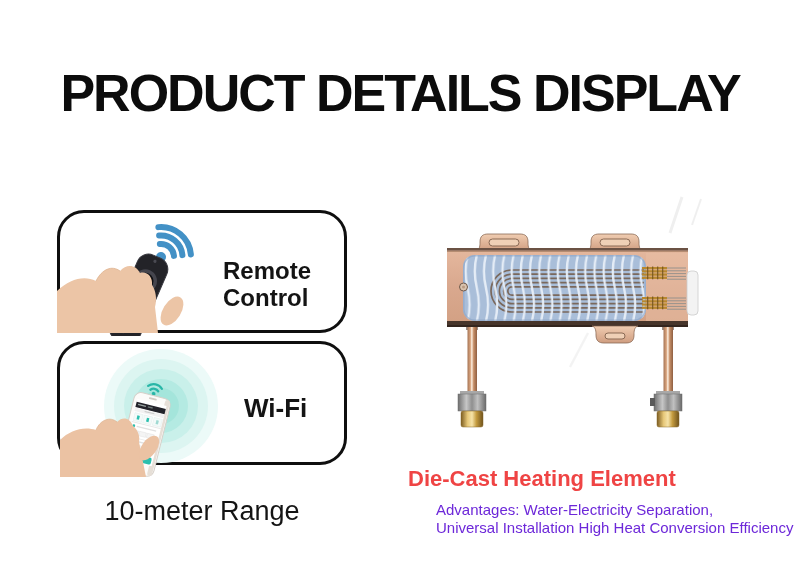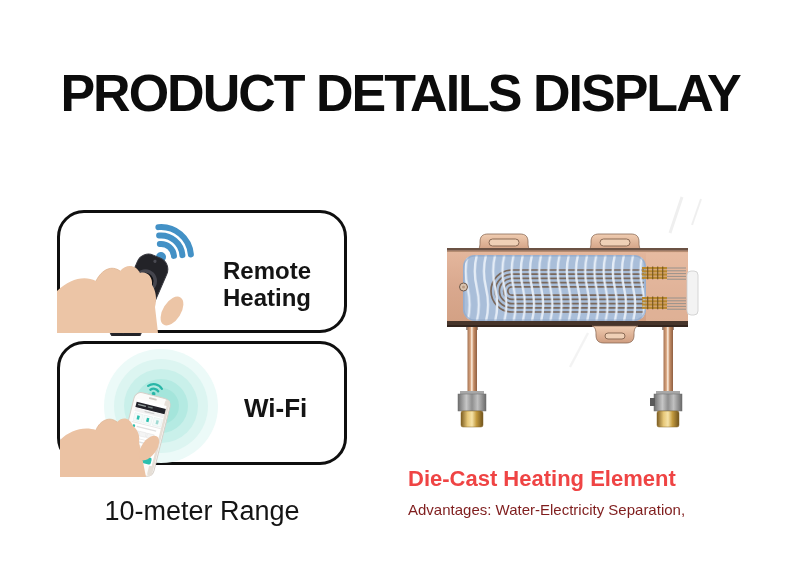--- a/index.html
+++ b/index.html
@@ -23,21 +23,21 @@
   }
   .label-remote{left:163px;top:45px;font-size:24px;width:110px;}
   .label-wifi{left:184px;top:50px;font-size:26px;}
   .range-label{
     position:absolute;left:57px;top:496px;width:290px;text-align:center;
     font-size:27px;font-weight:normal;color:#141414;white-space:nowrap;
   }
   .heater-illustration{position:absolute;left:420px;top:195px;}
   .product-info{position:absolute;left:408px;top:466px;width:380px;}
   .product-heading{font-size:22px;font-weight:bold;color:#ef4444;margin:0 0 9px 0;white-space:nowrap;}
-  .product-adv{font-size:15px;color:#7f1d1d;line-height:18px;white-space:nowrap;}
+  .product-adv{font-size:15px;color:#6d28d9;line-height:18px;white-space:nowrap;margin-left:28px;}
 </style>
 </head>
 <body>
 
 <div class="page-title">PRODUCT DETAILS DISPLAY</div>
 
 <div class="feature-card card-remote">
   <svg class="card-illustration" width="296" height="126" viewBox="-3 -3 296 126">
 
     <g transform="translate(101,44) rotate(40)" stroke="#4391c6" stroke-width="6" fill="none" stroke-linecap="round">
@@ -63,21 +63,21 @@
       <circle cx="-1" cy="28" r="2.2" fill="#3c3c43"></circle>
       <circle cx="-1" cy="37" r="1.8" fill="#35353b"></circle>
     </g>
 
     <g>
       <path d="M-3,78 C10,66 24,62 36,68 C42,56 52,52 60,58 C67,50 76,52 80,60 C87,58 93,64 92,72 C96,78 97,86 95,94 L98,120 L-3,120 Z" fill="#ecc5a6"></path>
       <ellipse cx="112" cy="98" rx="9" ry="16" transform="rotate(32 112 98)" fill="#ecc5a6"></ellipse>
       <path d="M36,68 C42,56 52,52 60,58" fill="none" stroke="#dcae89" stroke-width="1" opacity="0.7"></path>
     </g>
   </svg>
-  <div class="card-label label-remote">Remote Heating</div>
+  <div class="card-label label-remote">Remote Control</div>
 </div>
 
 <div class="feature-card card-wifi">
   <svg class="card-illustration" width="296" height="140" viewBox="-3 -3 296 140">
 
     <g>
       <circle cx="101" cy="62" r="57" fill="#ecfaf8"></circle>
       <circle cx="101" cy="62" r="47" fill="#dcf5f1"></circle>
       <circle cx="101" cy="62" r="37" fill="#c9f0ea"></circle>
       <circle cx="101" cy="62" r="27" fill="#b4eae2"></circle>
@@ -272,13 +272,14 @@
     <rect x="236" y="196" width="24" height="4" fill="#a8a8a8"></rect>
     <rect x="234" y="199" width="28" height="17" fill="url(#nutGrad)" stroke="#6e6e6e" stroke-width="0.5"></rect>
     <rect x="230" y="203" width="5" height="8" fill="#5a5a5a"></rect>
     <rect x="237" y="216" width="22" height="16" rx="2" fill="url(#brassGrad)" stroke="#8a6b2a" stroke-width="0.5"></rect>
   </g>
 </svg>
 
 <div class="product-info">
   <div class="product-heading">Die-Cast Heating Element</div>
   <div class="product-adv">Advantages: Water-Electricity Separation,</div>
+  <div class="product-adv">Universal Installation High Heat Conversion Efficiency</div>
 </div>
 
 </body></html>

